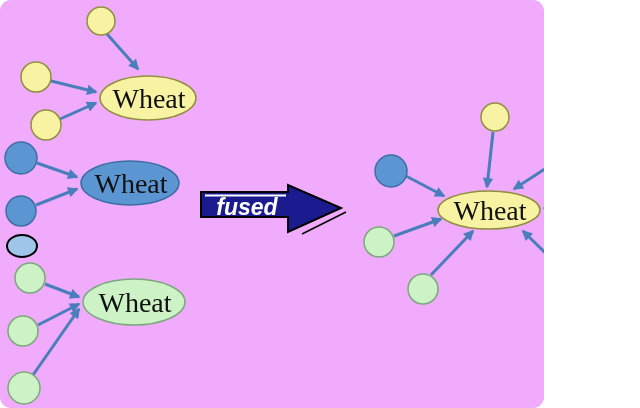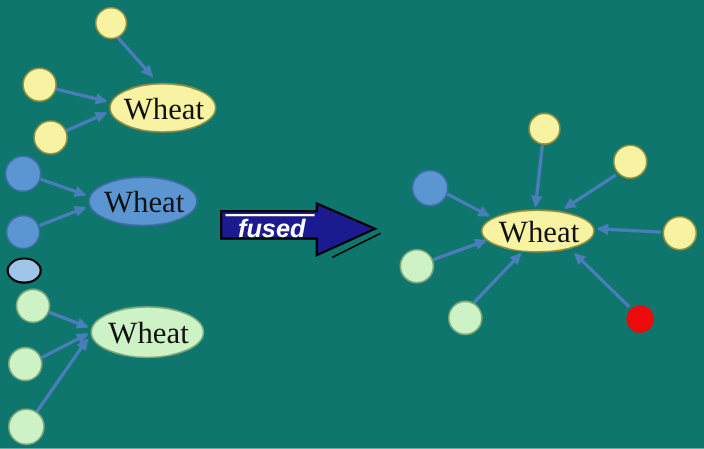--- a/index.html
+++ b/index.html
@@ -2,25 +2,26 @@
 <html style="--arrow-color: #4a7ebb; --yellow-fill: #f7f3a2; --yellow-border: #8f8f3f; --blue-fill: #5b96d2; --blue-border: #3c6ea5; --green-fill: #cdf2c6; --green-border: #7ca87c; --light-blue-fill: #9fc5e8; --light-blue-border: #000000; --red-fill: #ee0a0a; --fused-fill: #1b1b8f; --fused-border: #000000; --fused-text: #ffffff;"><head>
 <meta charset="utf-8">
 <style>
   html, body {
     margin: 0;
     padding: 0;
     background: #ffffff;
   }
   .stage {
     position: relative;
-    width: 640px;
+    width: 544px;
     height: 408px;
-    background: #0f766e;
+    background: #f0abfc;
     overflow: hidden;
     font-family: "Liberation Sans", sans-serif;
+    border-radius: 11px;
   }
   svg { display: block; }
 
   .wheat-label {
     font-family: "Liberation Serif", "DejaVu Serif", serif;
     font-size: 28px;
     fill: #111111;
     text-anchor: middle;
   }
   .fused-label {

